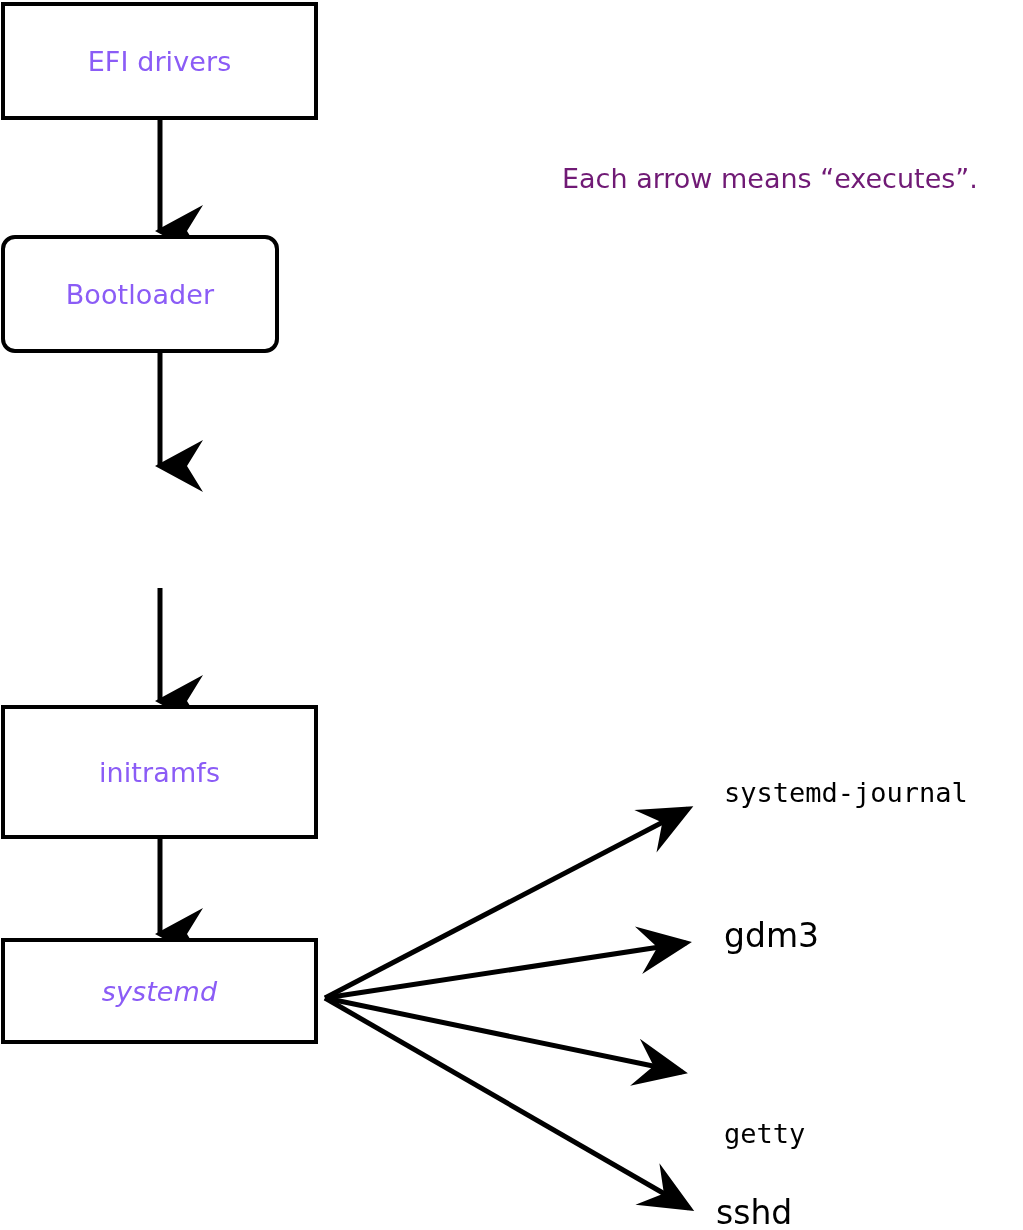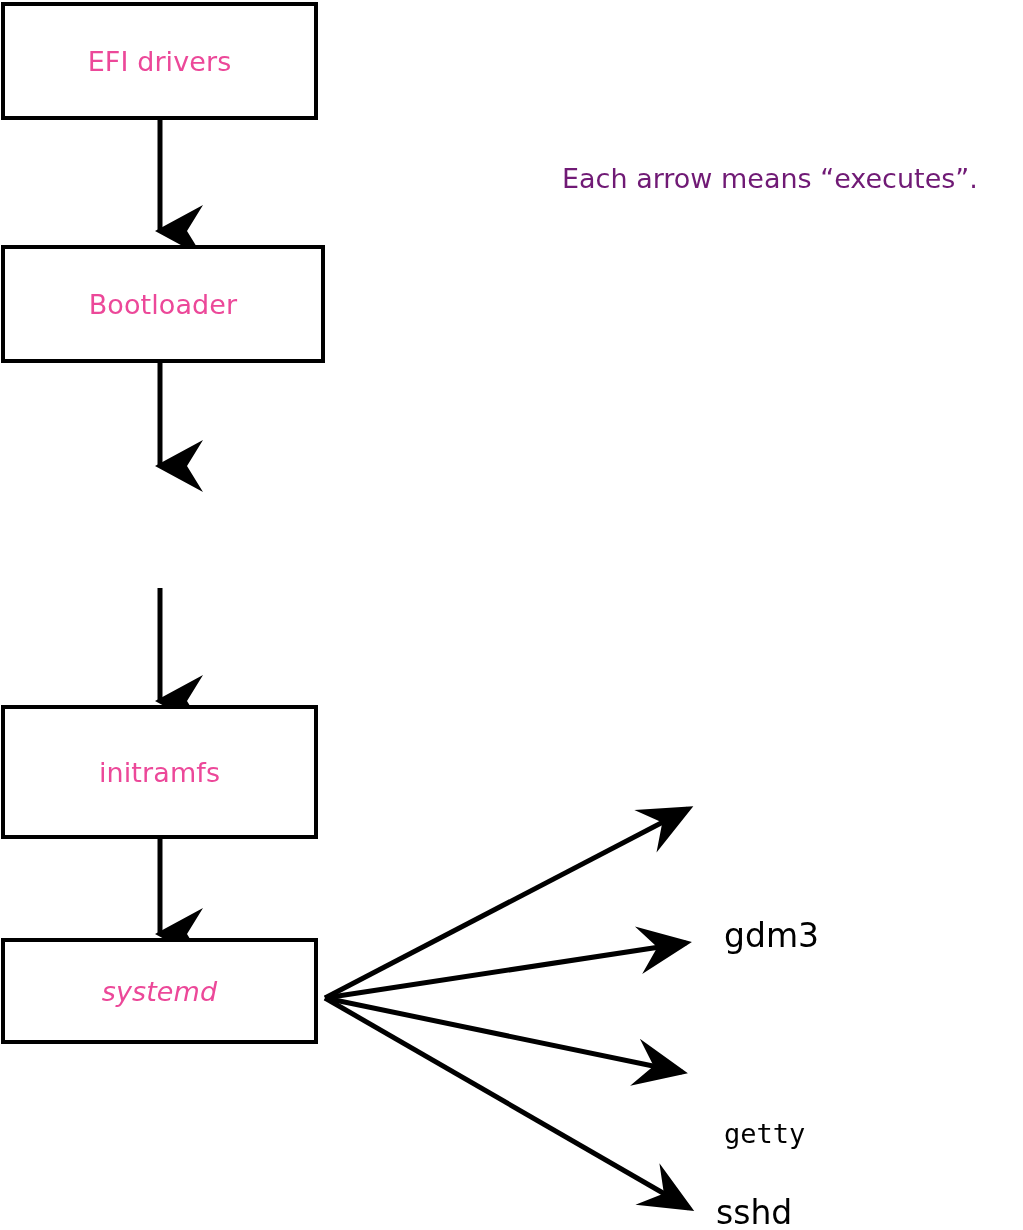--- a/index.html
+++ b/index.html
@@ -30,21 +30,21 @@
     box-sizing: border-box;
     background: #ffffff;
     border: 4px solid #000000;
     display: flex;
     align-items: center;
     justify-content: center;
   }
   .stage-label {
     font-family: "DejaVu Sans", sans-serif;
     font-size: 27px;
-    color: #ec4899;
+    color: #8b5cf6;
     line-height: 1;
     letter-spacing: 0.1px;
     white-space: nowrap;
   }
   .leaf-label {
     position: absolute;
     color: #000000;
     white-space: nowrap;
     line-height: 1;
   }
@@ -105,33 +105,34 @@
     </g>
     <g>
       <line x1="325" y1="998" x2="689" y2="1208" stroke="#000000" stroke-width="5" marker-end="url(#barb-fan)"></line>
     </g>
   </svg>
 
   <div class="stage-box" style="left:1px; top:2px; width:317px; height:118px;">
     <span class="stage-label">EFI drivers</span>
   </div>
 
-  <div class="stage-box" style="left:1px; top:245px; width:324px; height:118px;">
+  <div class="stage-box" style="left:1px; top:235px; width:278px; height:118px;border-radius:14px;">
     <span class="stage-label">Bootloader</span>
   </div>
 
 
   <div class="stage-box" style="left:1px; top:705px; width:317px; height:134px;">
     <span class="stage-label">initramfs</span>
   </div>
 
   <div class="stage-box" style="left:1px; top:938px; width:317px; height:106px;font-style:italic;">
     <span class="stage-label">systemd</span>
   </div>
 
+  <div class="leaf-label leaf-mono" style="left:724px; top:779px;">systemd-journal</div>
 
   <div class="leaf-label leaf-sans" style="left:724px; top:919px;">gdm3</div>
 
   <div class="leaf-label leaf-mono" style="left:724px; top:1120px;">getty</div>
 
   <div class="leaf-label leaf-sans" style="left:716px; top:1196px;">sshd</div>
 
   <div class="legend-note" style="left:562px; top:165px;">Each arrow means “executes”.</div>
 
 </div>

